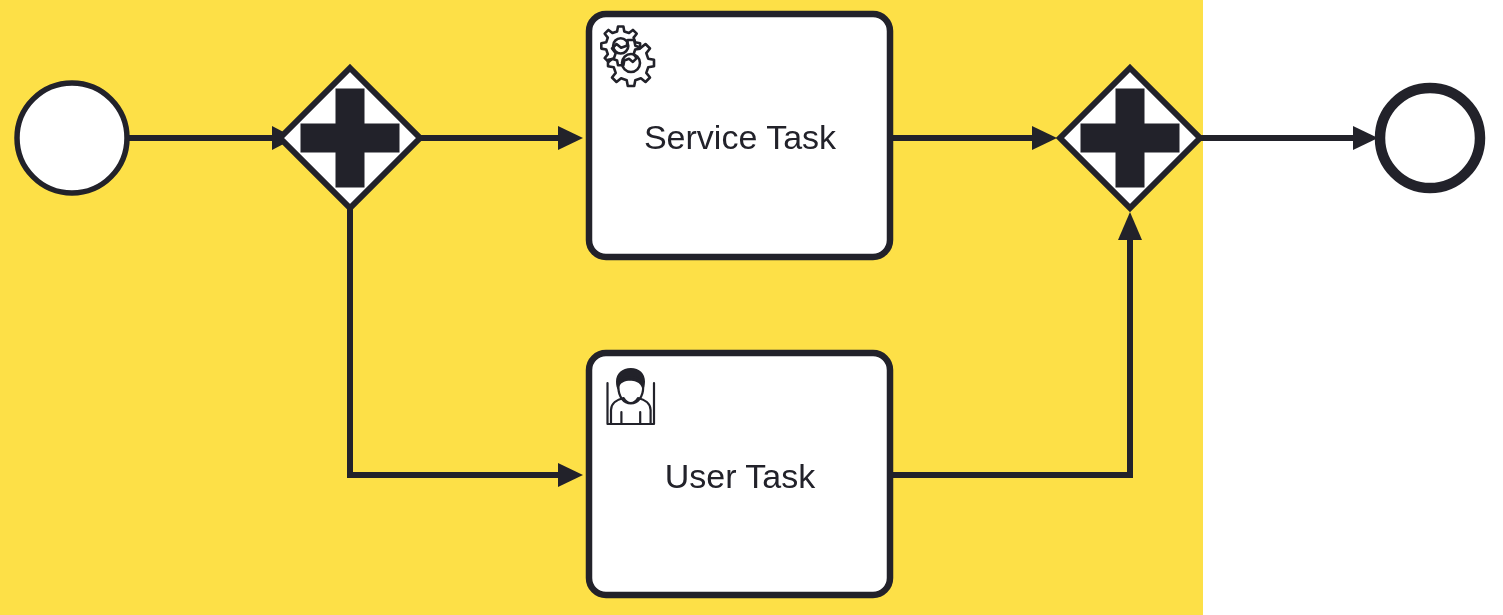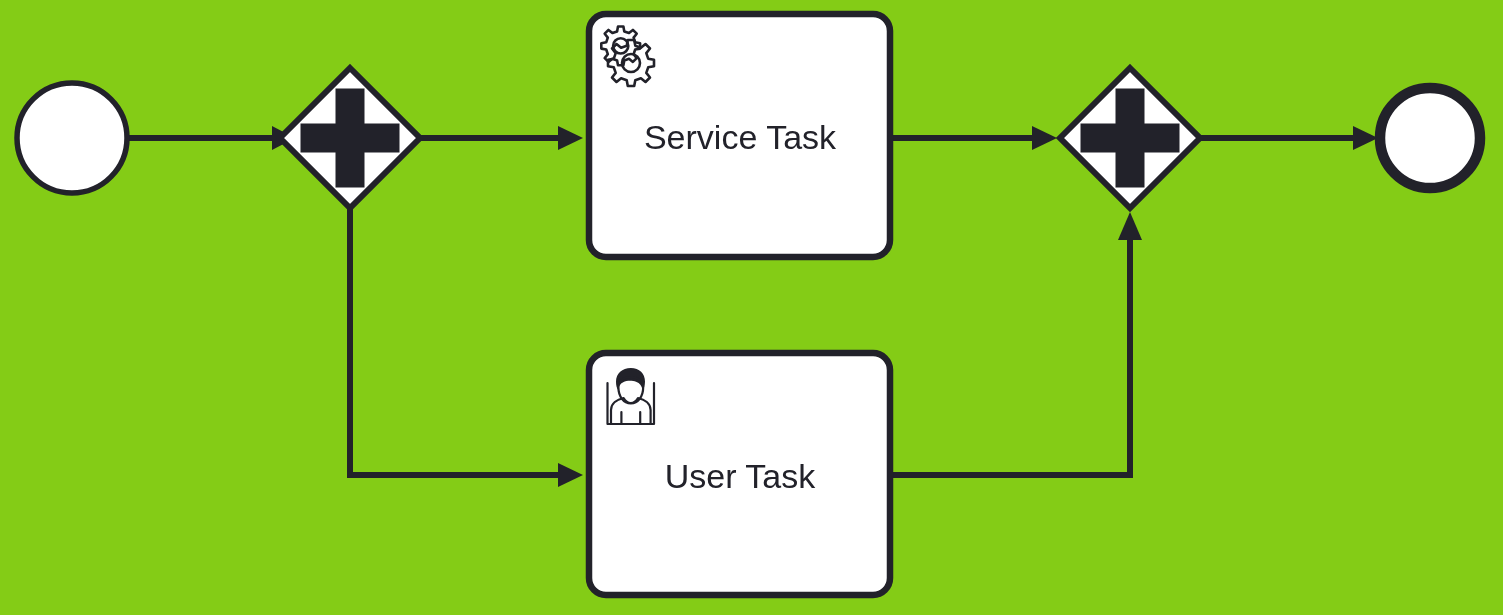--- a/index.html
+++ b/index.html
@@ -9,23 +9,23 @@
     background: #ffffff;
   }
   body {
     font-family: "Liberation Sans", sans-serif;
     width: 1503px;
     height: 615px;
     overflow: hidden;
   }
   #canvas-wrap {
     position: relative;
-    width: 1503px;
+    width: 1203px;
     height: 615px;
-    background: #84cc16;
+    background: #fde047;
   }
   svg.diagram {
     position: absolute;
     left: 0;
     top: 0;
     width: 1503px;
     height: 615px;
     display: block;
   }
   .flow-line {

